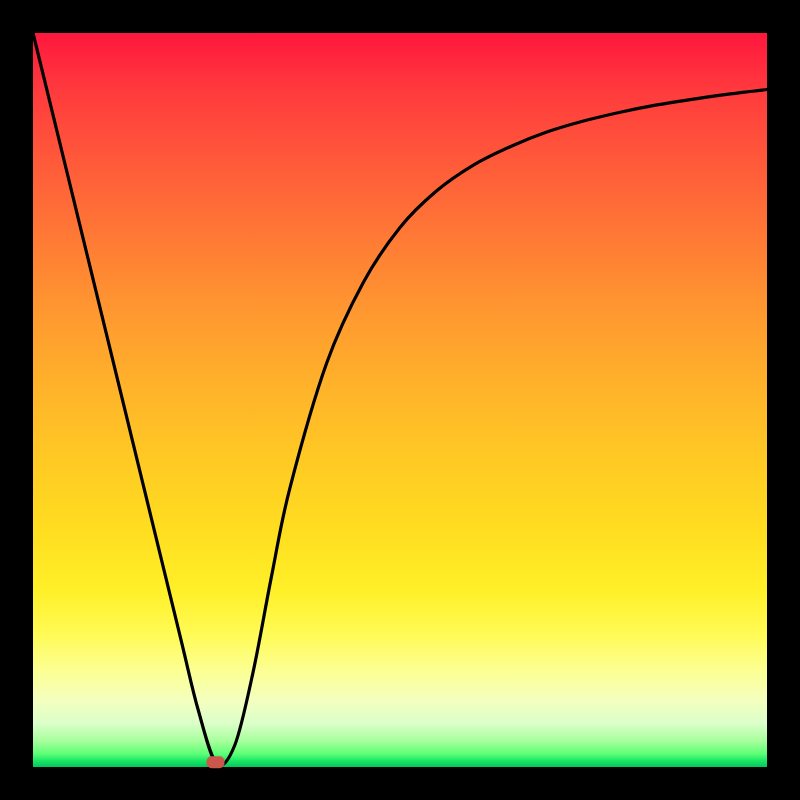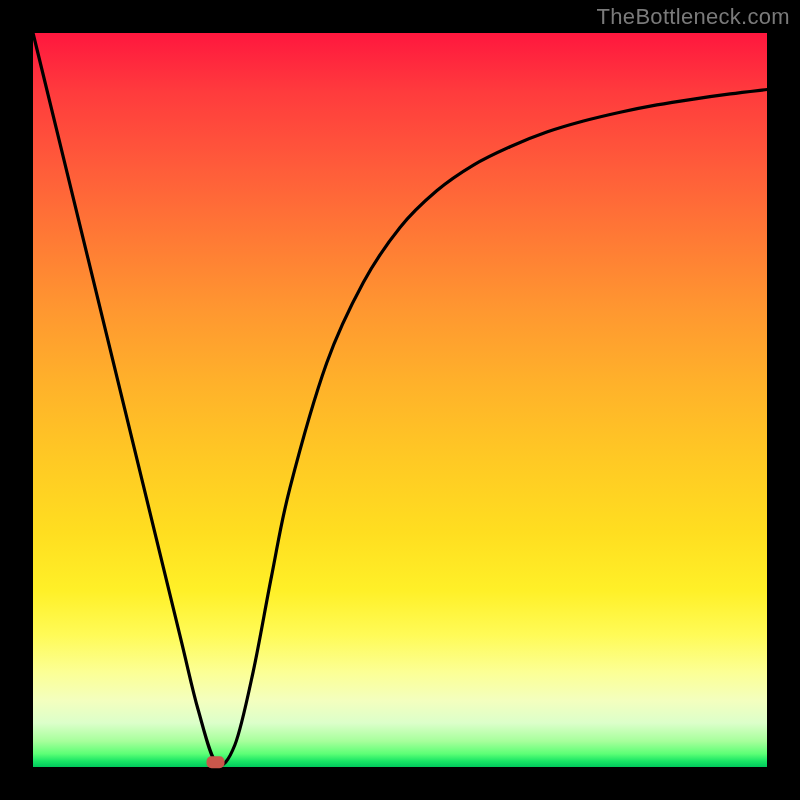--- a/index.html
+++ b/index.html
@@ -80,15 +80,14 @@
 
 <div class="frame">
 
   <div class="plot-area">
     <svg viewBox="0 0 734 734">
       <path id="curve-path" class="curve" d="M 0 0 C 6.116666666666667 25.078333333333337, 24.46666666666667 100.31333333333336, 36.7 150.47000000000003 C 48.93333333333334 200.6266666666667, 61.16666666666667 250.78333333333333, 73.4 300.94 C 85.63333333333334 351.09666666666664, 97.86666666666666 401.25333333333333, 110.1 451.40999999999997 C 122.33333333333333 501.5666666666666, 137.625 564.3236666666667, 146.8 601.88 C 155.97500000000002 639.4363333333333, 159.03333333333333 655.3396666666667, 165.15 676.748 C 171.26666666666668 698.1563333333334, 177.38333333333333 724.4580000000001, 183.5 730.33 C 189.61666666666667 736.202, 195.73333333333335 727.2716666666666, 201.85000000000002 711.98 C 207.9666666666667 696.6883333333334, 214.08333333333331 666.7166666666667, 220.2 638.58 C 226.31666666666666 610.4433333333334, 232.43333333333334 573.7433333333333, 238.55 543.16 C 244.66666666666669 512.5766666666666, 247.72499999999997 490.5566666666667, 256.9 455.08 C 266.075 419.6033333333333, 281.3666666666667 364.5533333333333, 293.6 330.29999999999995 C 305.83333333333337 296.0466666666666, 318.06666666666666 272.19166666666666, 330.3 249.56 C 342.53333333333336 226.92833333333334, 354.76666666666665 209.80166666666668, 367 194.51 C 379.23333333333335 179.2183333333333, 391.4666666666667 168.2083333333333, 403.70000000000005 157.80999999999995 C 415.9333333333334 147.4116666666666, 428.16666666666663 139.46, 440.4 132.12 C 452.6333333333333 124.78000000000002, 464.8666666666667 119.27499999999998, 477.1 113.76999999999998 C 489.33333333333337 108.26499999999999, 501.5666666666666 103.37166666666668, 513.8 99.09000000000003 C 526.0333333333333 94.80833333333338, 538.2666666666667 91.38300000000005, 550.5 88.08000000000004 C 562.7333333333333 84.77700000000003, 574.9666666666667 81.96333333333327, 587.2 79.27199999999993 C 599.4333333333334 76.5806666666666, 611.6666666666666 74.13400000000001, 623.9 71.93200000000002 C 636.1333333333333 69.73000000000002, 648.3666666666667 67.89499999999994, 660.6 66.05999999999995 C 672.8333333333334 64.22499999999995, 685.0666666666666 62.512333333333345, 697.3 60.922000000000025 C 709.5333333333333 59.331666666666706, 727.8833333333333 57.25200000000003, 734 56.51800000000003"></path>
       <rect id="marker-rect" class="marker" x="173.5" y="723.33" width="18" height="12" rx="5" ry="5"></rect>
     </svg>
   </div>
 
-  <div class="watermark">TheBottleneck.com</div>
 
 </div>
 
 </body></html>

